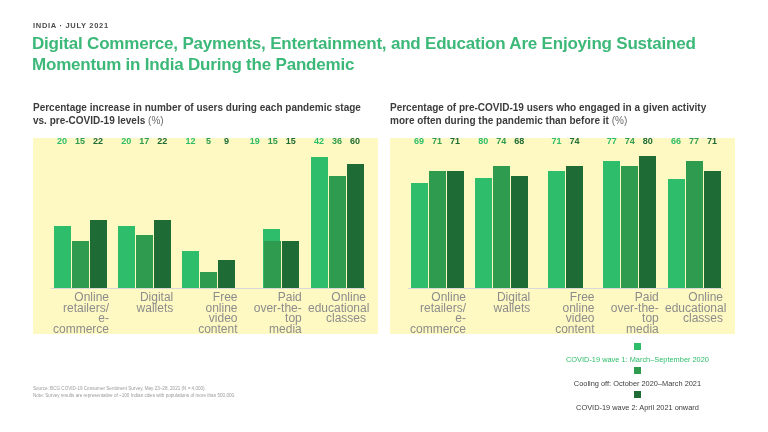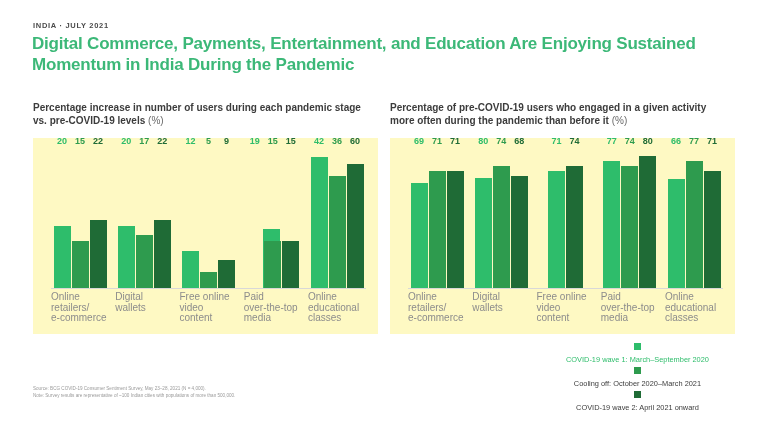--- a/index.html
+++ b/index.html
@@ -67,22 +67,22 @@
   }
   .val.s0 { color: #2ebd6b; }
   .val.s1 { color: #2e9b4e; }
   .val.s2 { color: #1f6b36; }
 
   .cats {
     position: absolute; left: 18px; right: 12px; top: 154px;
     display: flex; justify-content: space-between;
   }
   .cat {
-    width: 58px; text-align: left;
-    font-size: 10px; line-height: 10.5px; color: #8c8c8c;
+    width: 58px; text-align: right;
+    font-size: 12px; line-height: 10.5px; color: #8c8c8c;
   }
 
   
   .legend {
     position: absolute; left: 566px; top: 343px;
     display: flex; flex-direction: column; gap: 3px;
   }
   .legend-row { display: flex; align-items: center; gap: 5px; flex-direction: column; }
   .swatch { width: 7px; height: 7px; flex: 0 0 auto; }
   .swatch.s0 { background: #2ebd6b; }

